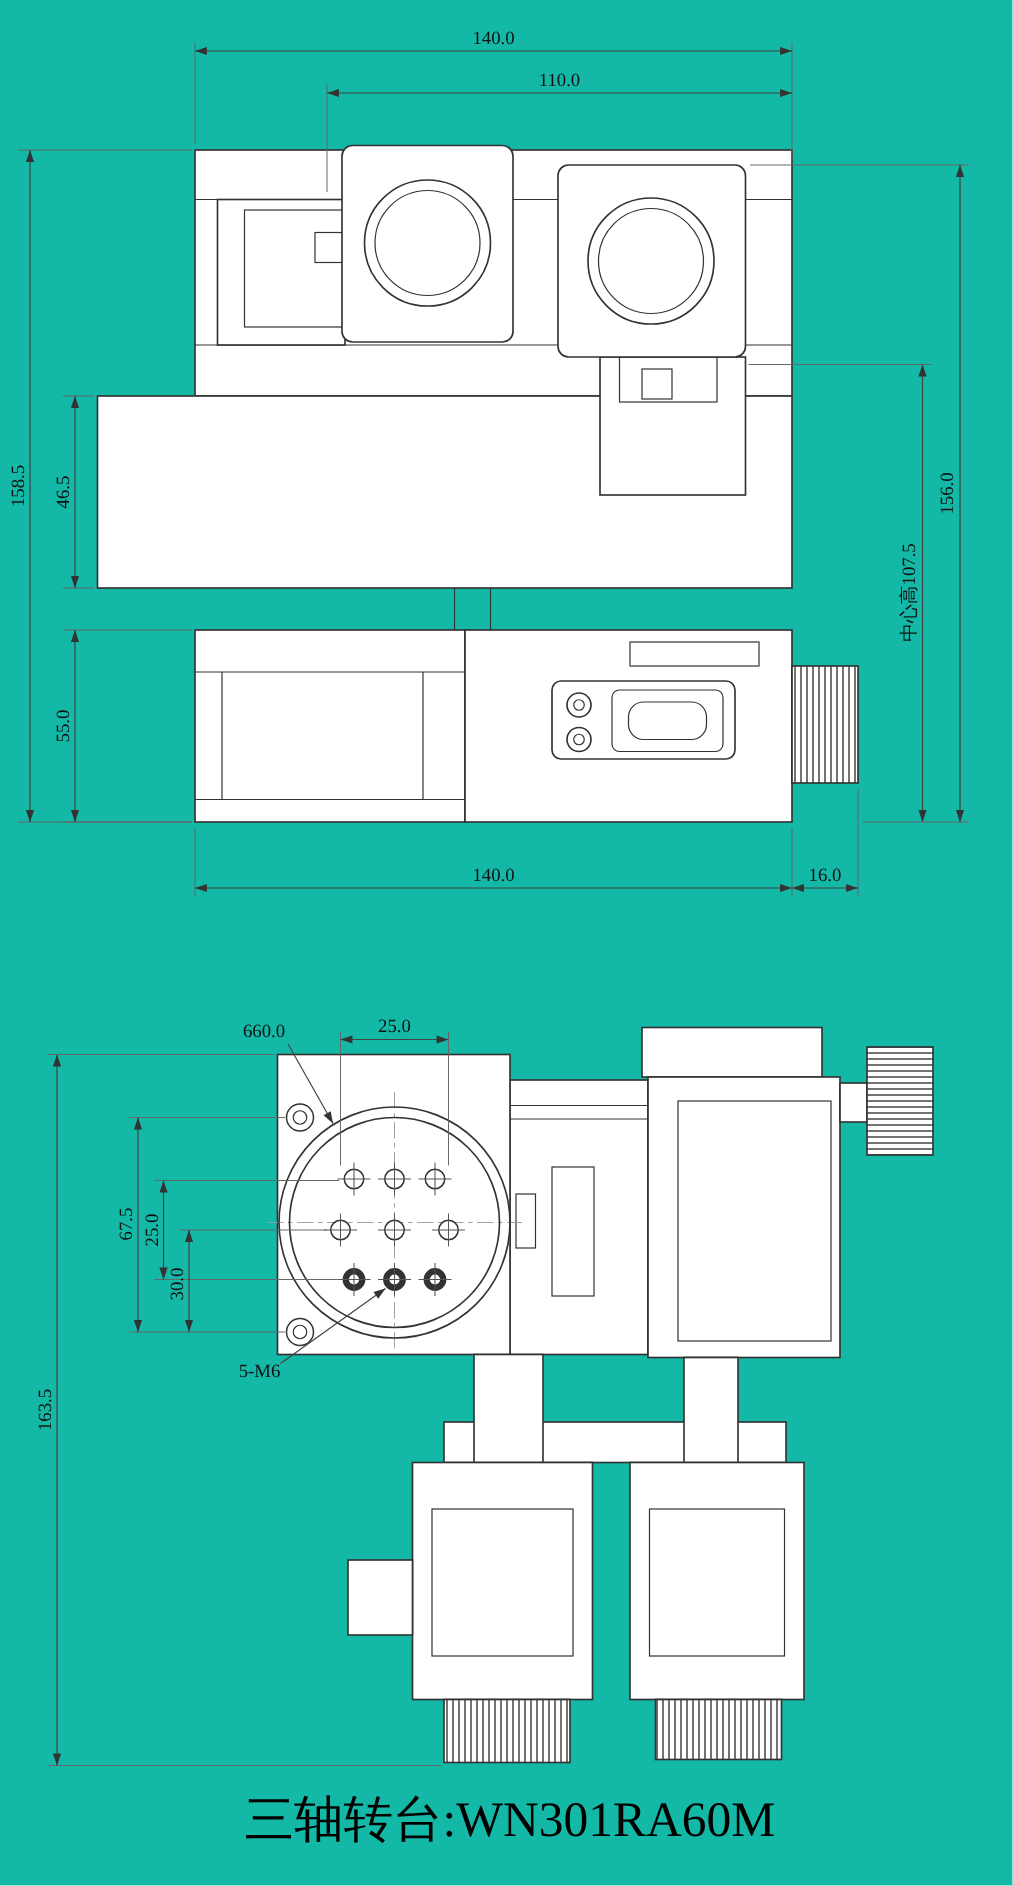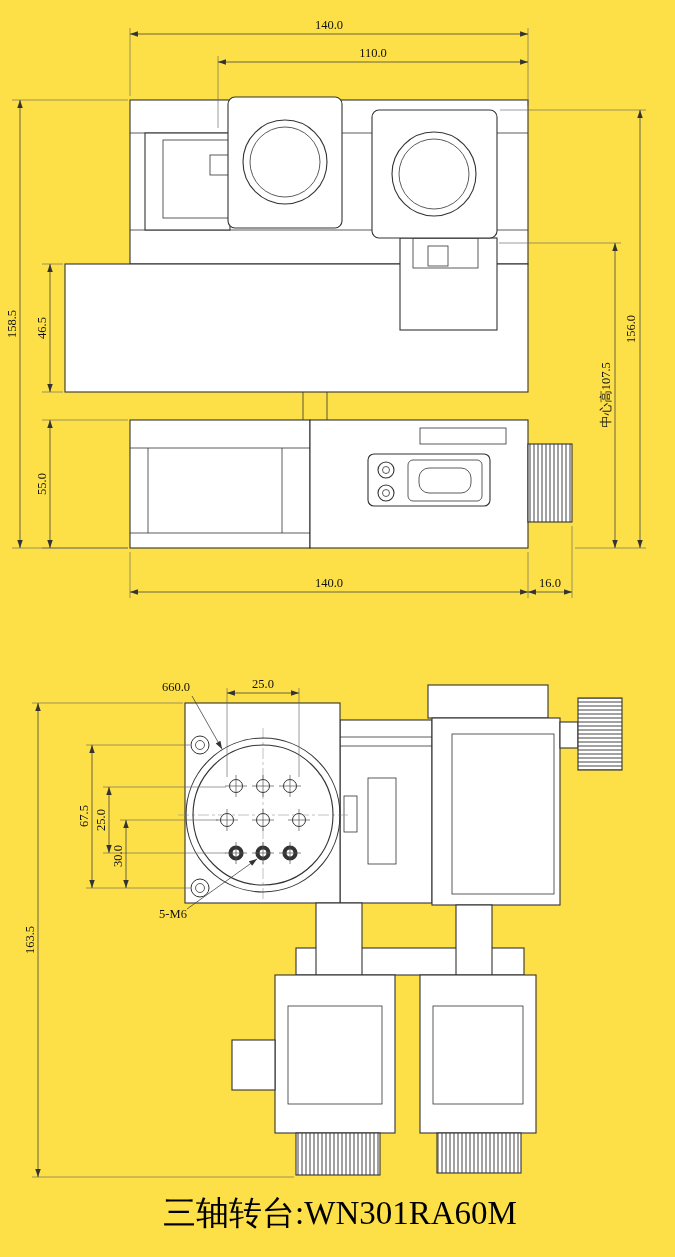--- a/index.html
+++ b/index.html
@@ -1,16 +1,16 @@
 <!DOCTYPE html>
 <html><head>
 <meta charset="utf-8">
 <style>
   html,body{margin:0;padding:0;background:#fff;}
-  .page{width:675px;height:1257px;background:#fde047;position:relative;overflow:hidden;}
+  .page{width:675px;height:1257px;background:#14b8a6;position:relative;overflow:hidden;}
   svg{display:block;}
   .part{fill:#fff;stroke:#333;stroke-width:1.1;}
   .ring{fill:none;stroke:#333;stroke-width:1.1;}
   .detail{fill:none;stroke:#333;stroke-width:0.8;}
   .ext{stroke:#666;stroke-width:0.65;}
   .dim{stroke:#444;stroke-width:0.8;}
   .leader{stroke:#444;stroke-width:0.8;fill:none;}
   .centerline{stroke:#999;stroke-width:0.6;stroke-dasharray:11 3 3 3;}
   .cross{stroke:#555;stroke-width:0.7;}
   .hole{fill:#fff;stroke:#333;stroke-width:1;}

